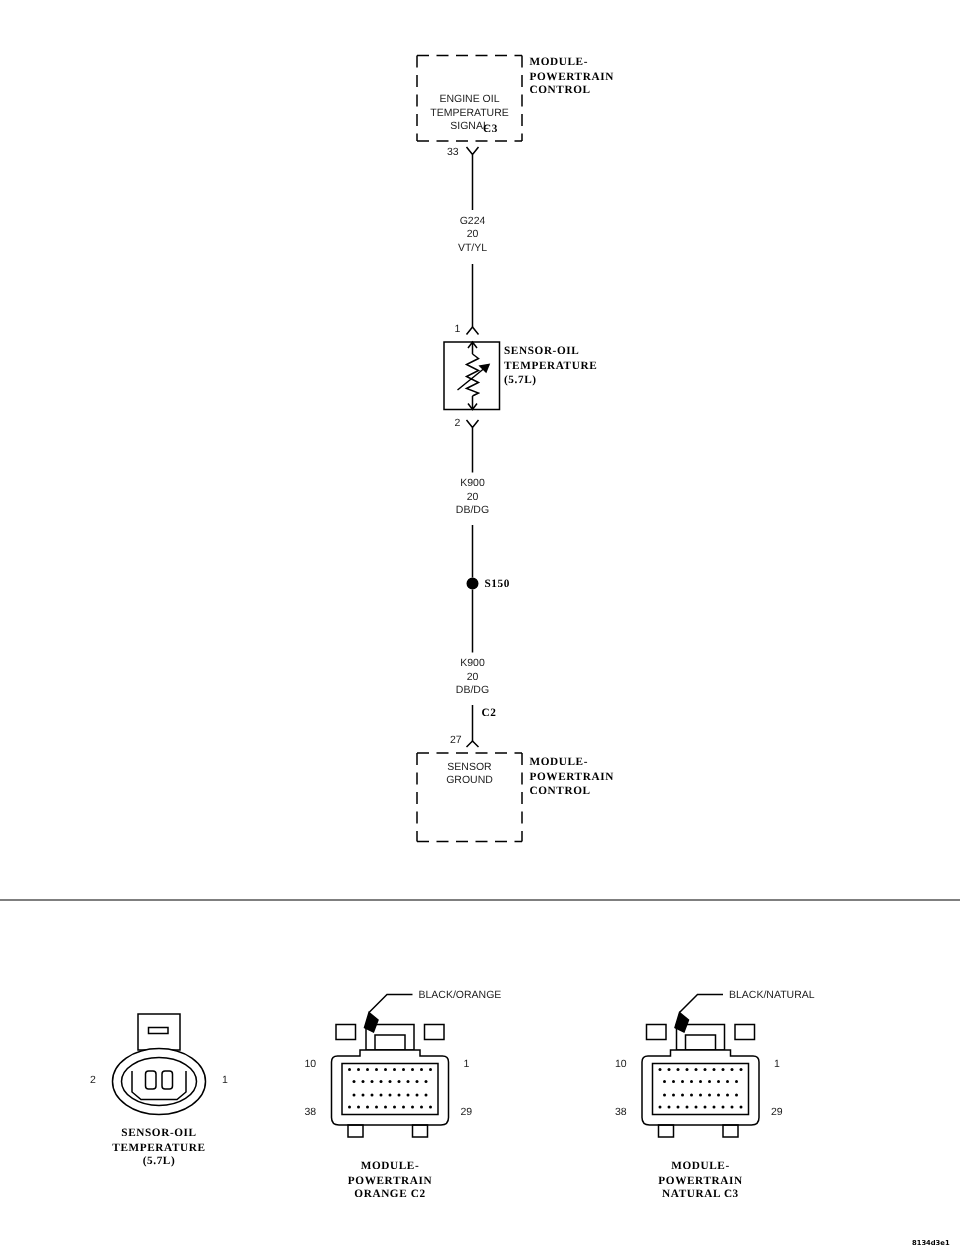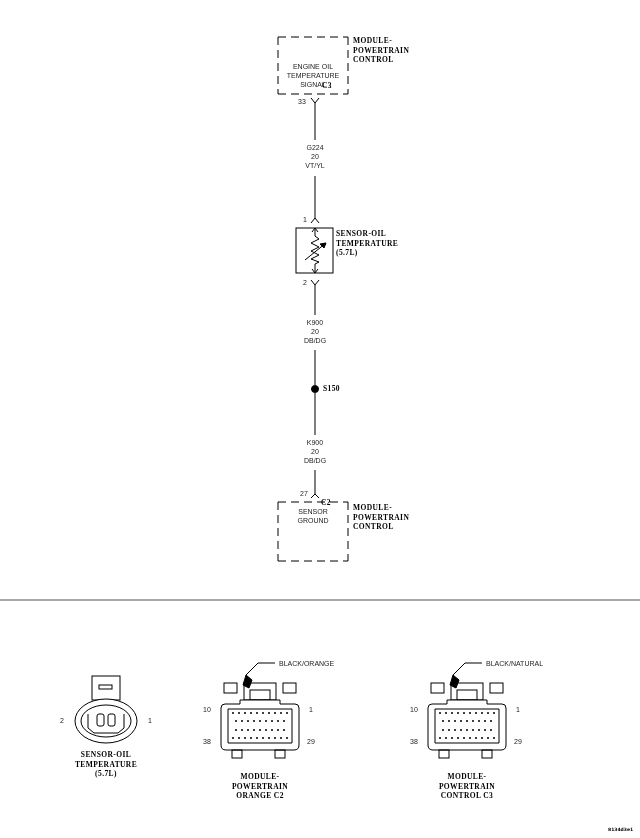--- a/index.html
+++ b/index.html
@@ -215,21 +215,21 @@
 
 <div class="bold" style="left:323px; top:384px;text-align:center;">S150</div>
 
 <div class="lbl" style="left:295px; top:438px; width:40px;">
   <div>K900</div>
   <div>20</div>
   <div>DB/DG</div>
 </div>
 
 <div class="pin" style="left:300px; top:490px;">27</div>
-<div class="bold" style="left:321px; top:498px;">C2</div>
+<div class="bold" style="left:321px; top:470px;">C2</div>
 <div class="bold" style="left:353px; top:503px;">
   <div>MODULE-</div>
   <div>POWERTRAIN</div>
   <div>CONTROL</div>
 </div>
 <div class="lbl" style="left:285px; top:507px; width:56px;">
   <div>SENSOR</div>
   <div>GROUND</div>
 </div>
 
@@ -253,16 +253,16 @@
 </div>
 
 <div class="lbl" style="left:486px; top:659px; text-align:left;">BLACK/NATURAL</div>
 <div class="pin" style="left:410px; top:706px;">10</div>
 <div class="pin" style="left:516px; top:706px;">1</div>
 <div class="pin" style="left:410px; top:738px;">38</div>
 <div class="pin" style="left:514px; top:738px;">29</div>
 <div class="bold center" style="left:427px; top:772px; width:80px;">
   <div>MODULE-</div>
   <div>POWERTRAIN</div>
-  <div>CONTROL C3</div>
+  <div>NATURAL C3</div>
 </div>
 
 <div class="footer" style="left:608px; top:827px;">8134d3e1</div>
 
 </body></html>

